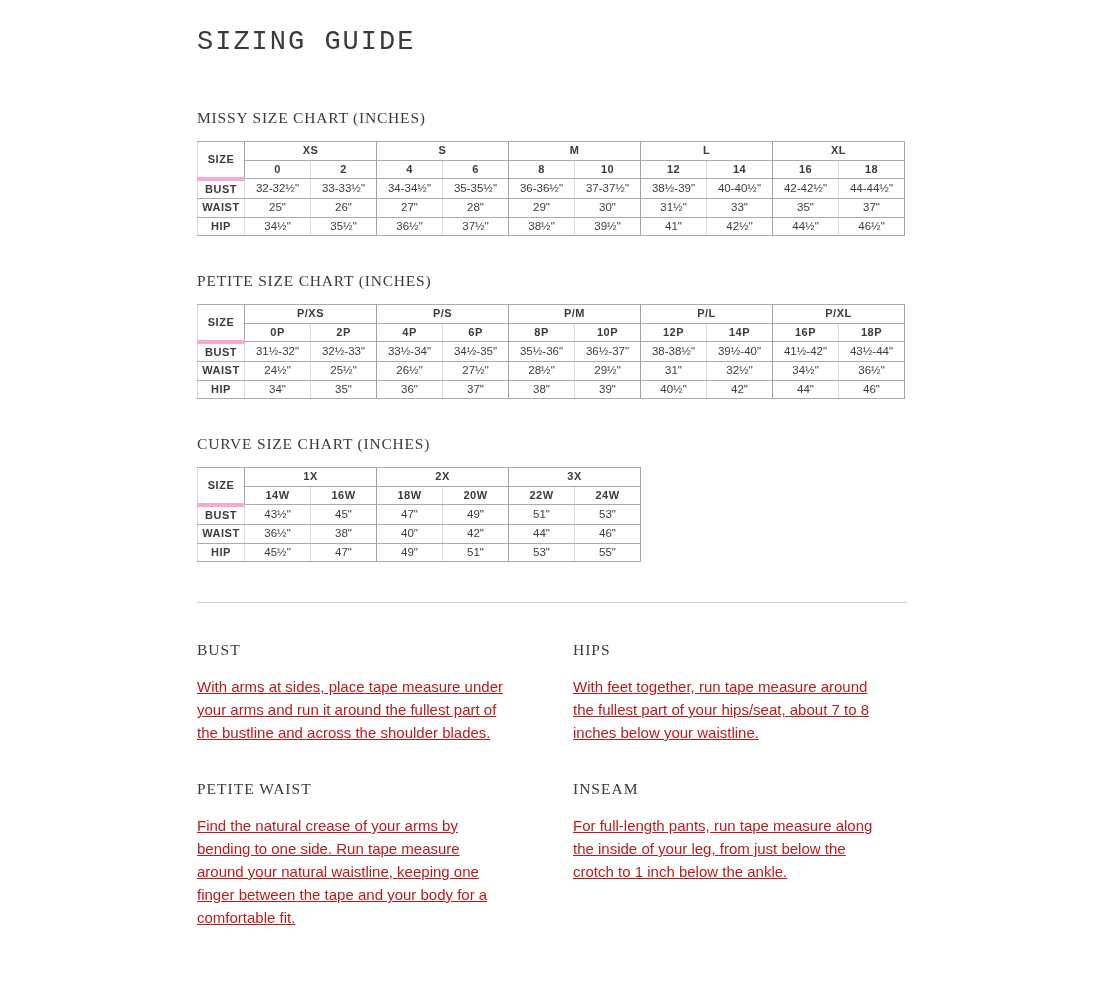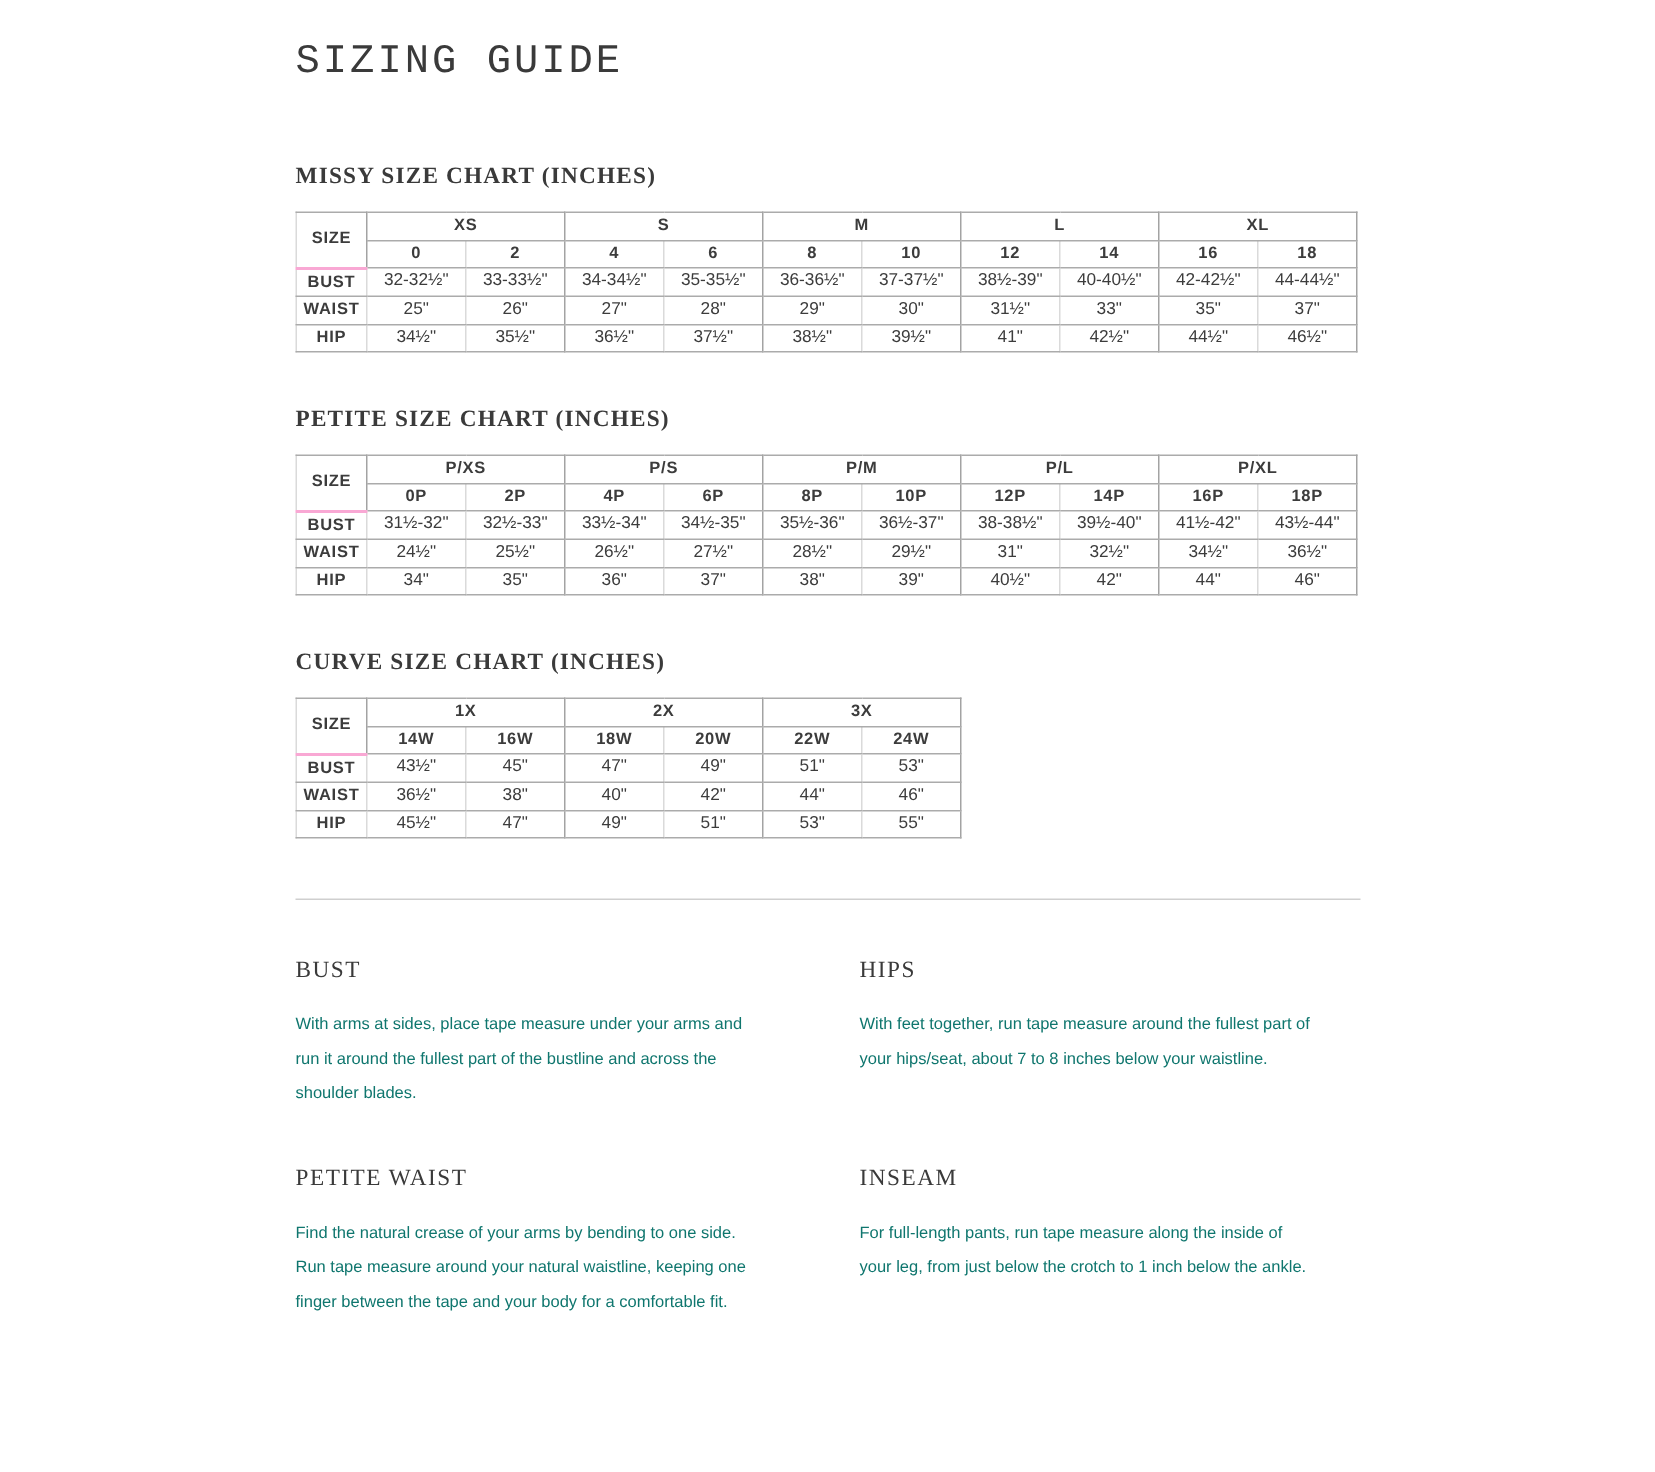--- a/index.html
+++ b/index.html
@@ -19,21 +19,21 @@
     font-weight: 400;
     font-size: 27px;
     letter-spacing: 2px;
     color: #3a3a3a;
     margin: 0 0 52px 0;
   }
   .main-title.tips-title { margin: 0 0 46px 0; }
   .chart-section { margin: 0 0 36px 0; }
   .chart-title {
     font-family: "Liberation Serif", serif;
-    font-weight: 700;
+    font-weight: 400;
     font-size: 15.5px;
     letter-spacing: 0.8px;
     color: #3a3a3a;
     margin: 0 0 14px 0;
   }
   table.size-table {
     border-collapse: collapse;
     table-layout: fixed;
     border: 1px solid #9d9d9d;
     font-size: 11.5px;
@@ -48,21 +48,21 @@
     padding: 2px 2px;
     line-height: 13.5px;
     height: 18px;
     color: #3c3c3c;
   }
   table.size-table th { font-weight: 700; letter-spacing: 0.5px; font-size: 11px; }
   table.size-table td { font-weight: 400; }
   table.size-table .size-cell,
   table.size-table .group-cell,
   table.size-table .group-end { border-right: 1px solid #a3a3a3; }
-  table.size-table .size-cell { border-bottom: 2px solid #f9a8d4; }
+  table.size-table .size-cell { border-bottom: 4px solid #f9a8d4; }
   .divider {
     border: none;
     border-top: 1px solid #cfcfcf;
     width: 710px;
     margin: 40px 0 38px 0;
   }
   .tips-grid {
     display: grid;
     grid-template-columns: 310px 310px;
     column-gap: 66px;
@@ -72,23 +72,24 @@
     font-family: "Liberation Serif", serif;
     font-weight: 400;
     font-size: 15.5px;
     letter-spacing: 1px;
     color: #3a3a3a;
     margin: 0 0 16px 0;
   }
   .tip-text {
     margin: 0;
     max-width: 306px;
-    font-size: 11px;
+    font-size: 15px;
     line-height: 23px;
-    color: #0f766e;
+    color: #b91c1c;
+    text-decoration: underline;
   }
 </style>
 </head>
 <body>
 
 <div class="page">
 
   <h1 class="main-title">SIZING GUIDE</h1>
 
   <section class="chart-section">

